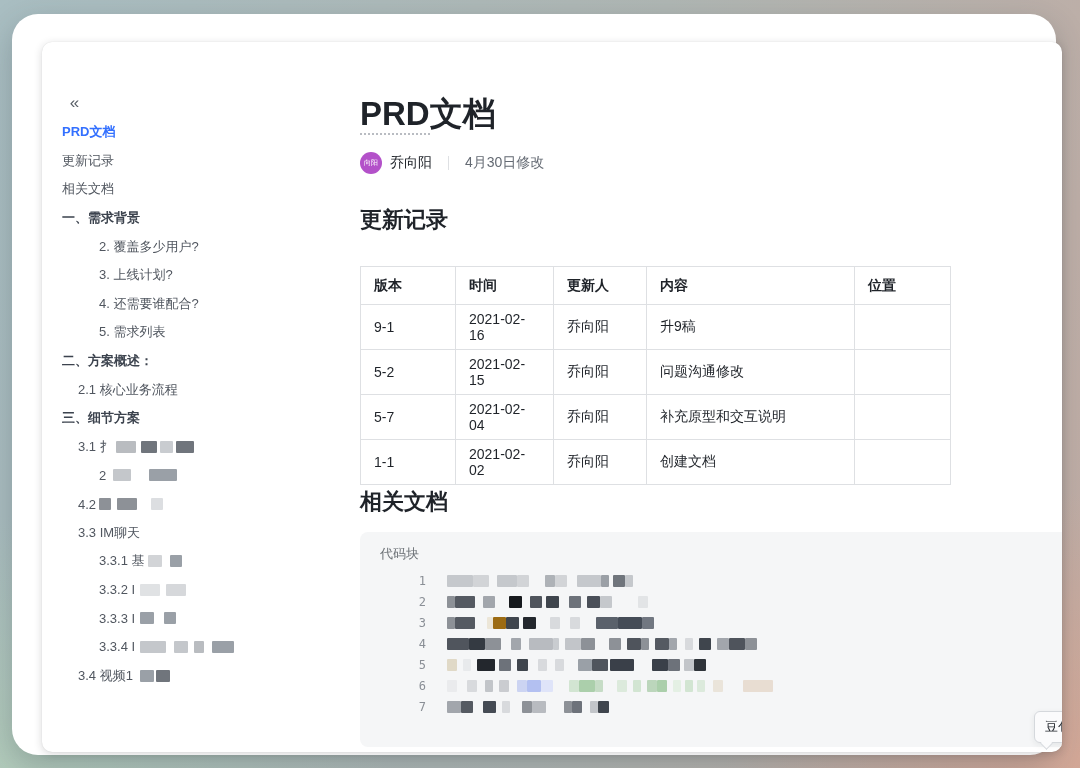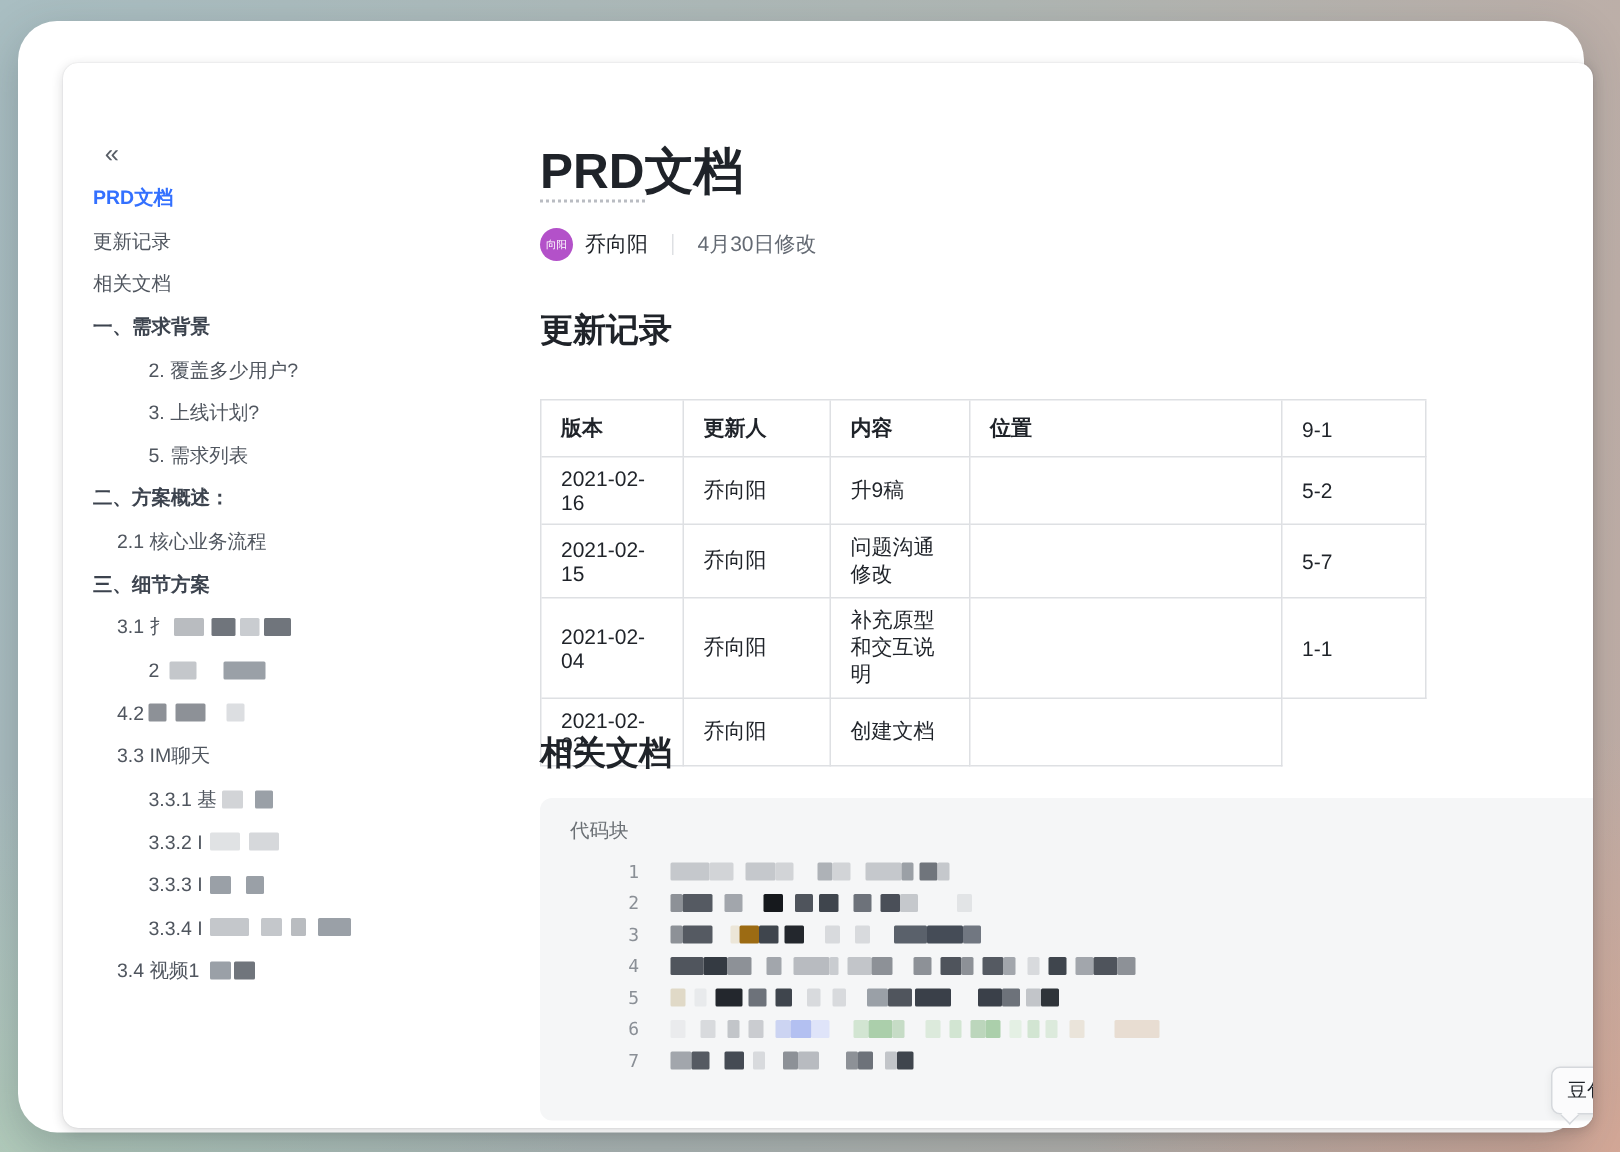--- a/index.html
+++ b/index.html
@@ -133,20 +133,23 @@
           <div class="toc-item lvl-0 bold">
             <span>一、需求背景</span>
           </div>
           <div class="toc-item lvl-2">
             <span>2. 覆盖多少用户?</span>
           </div>
           <div class="toc-item lvl-2">
             <span>3. 上线计划?</span>
           </div>
           <div class="toc-item lvl-2">
+            <span>4. 还需要谁配合?</span>
+          </div>
+          <div class="toc-item lvl-2">
             <span>5. 需求列表</span>
           </div>
           <div class="toc-item lvl-0 bold">
             <span>二、方案概述：</span>
           </div>
           <div class="toc-item lvl-1">
             <span>2.1 核心业务流程</span>
           </div>
           <div class="toc-item lvl-0 bold">
             <span>三、细节方案</span>
@@ -243,20 +246,21 @@
           <span class="avatar">向阳</span>
           <span>乔向阳</span>
           <span class="sep"></span>
           <span class="modified">4月30日修改</span>
         </div>
 
         <h2 class="h2 update">更新记录</h2>
 
         <div class="grid-table">
             <div class="cell head">版本</div>
+            <div class="cell head">时间</div>
             <div class="cell head">更新人</div>
             <div class="cell head">内容</div>
             <div class="cell head">位置</div>
             <div class="cell">9-1</div>
             <div class="cell">2021-02-16</div>
             <div class="cell">乔向阳</div>
             <div class="cell">升9稿</div>
             <div class="cell"></div>
             <div class="cell">5-2</div>
             <div class="cell">2021-02-15</div>

